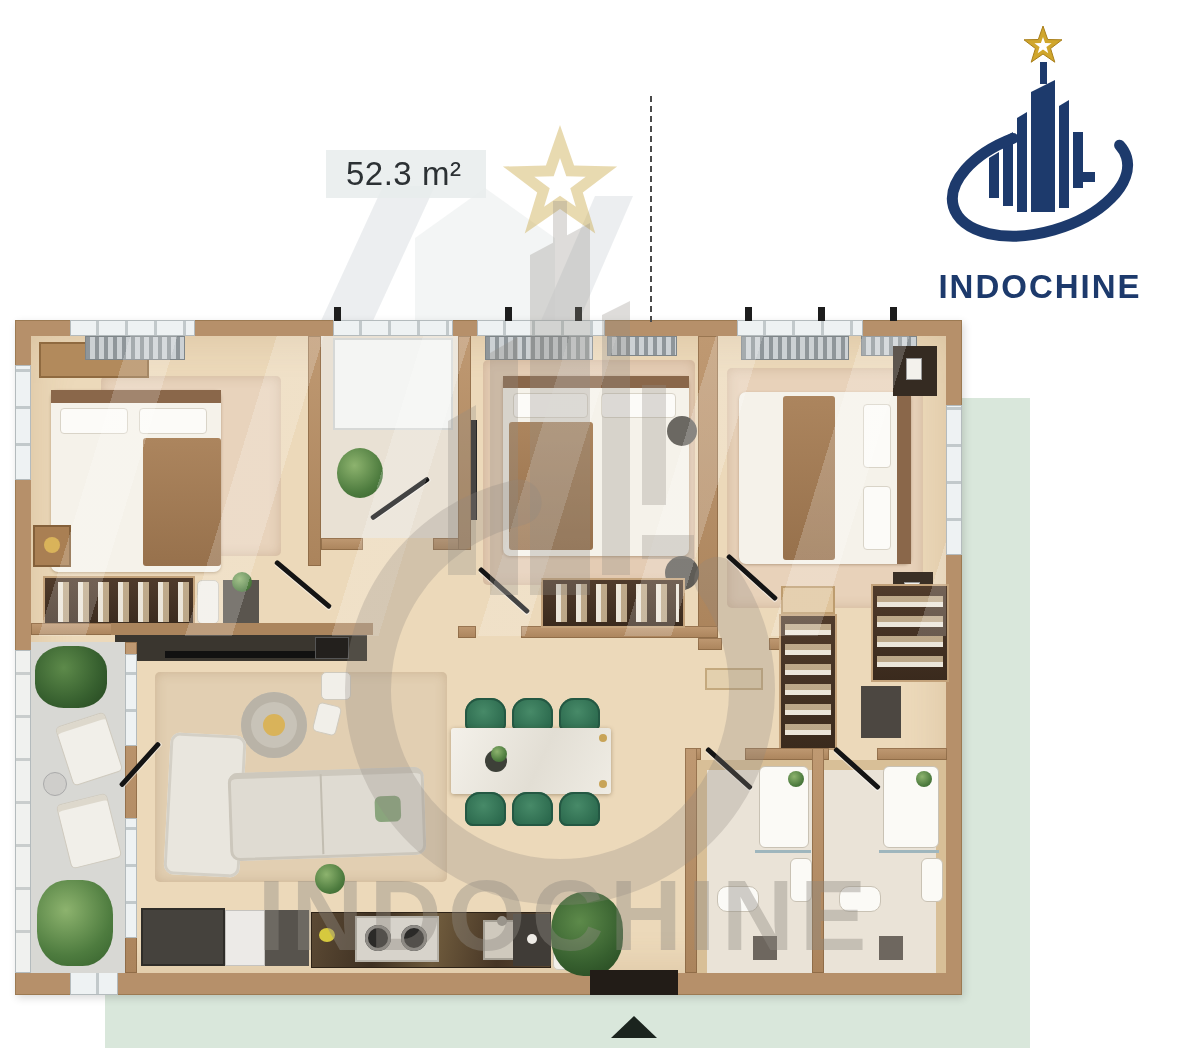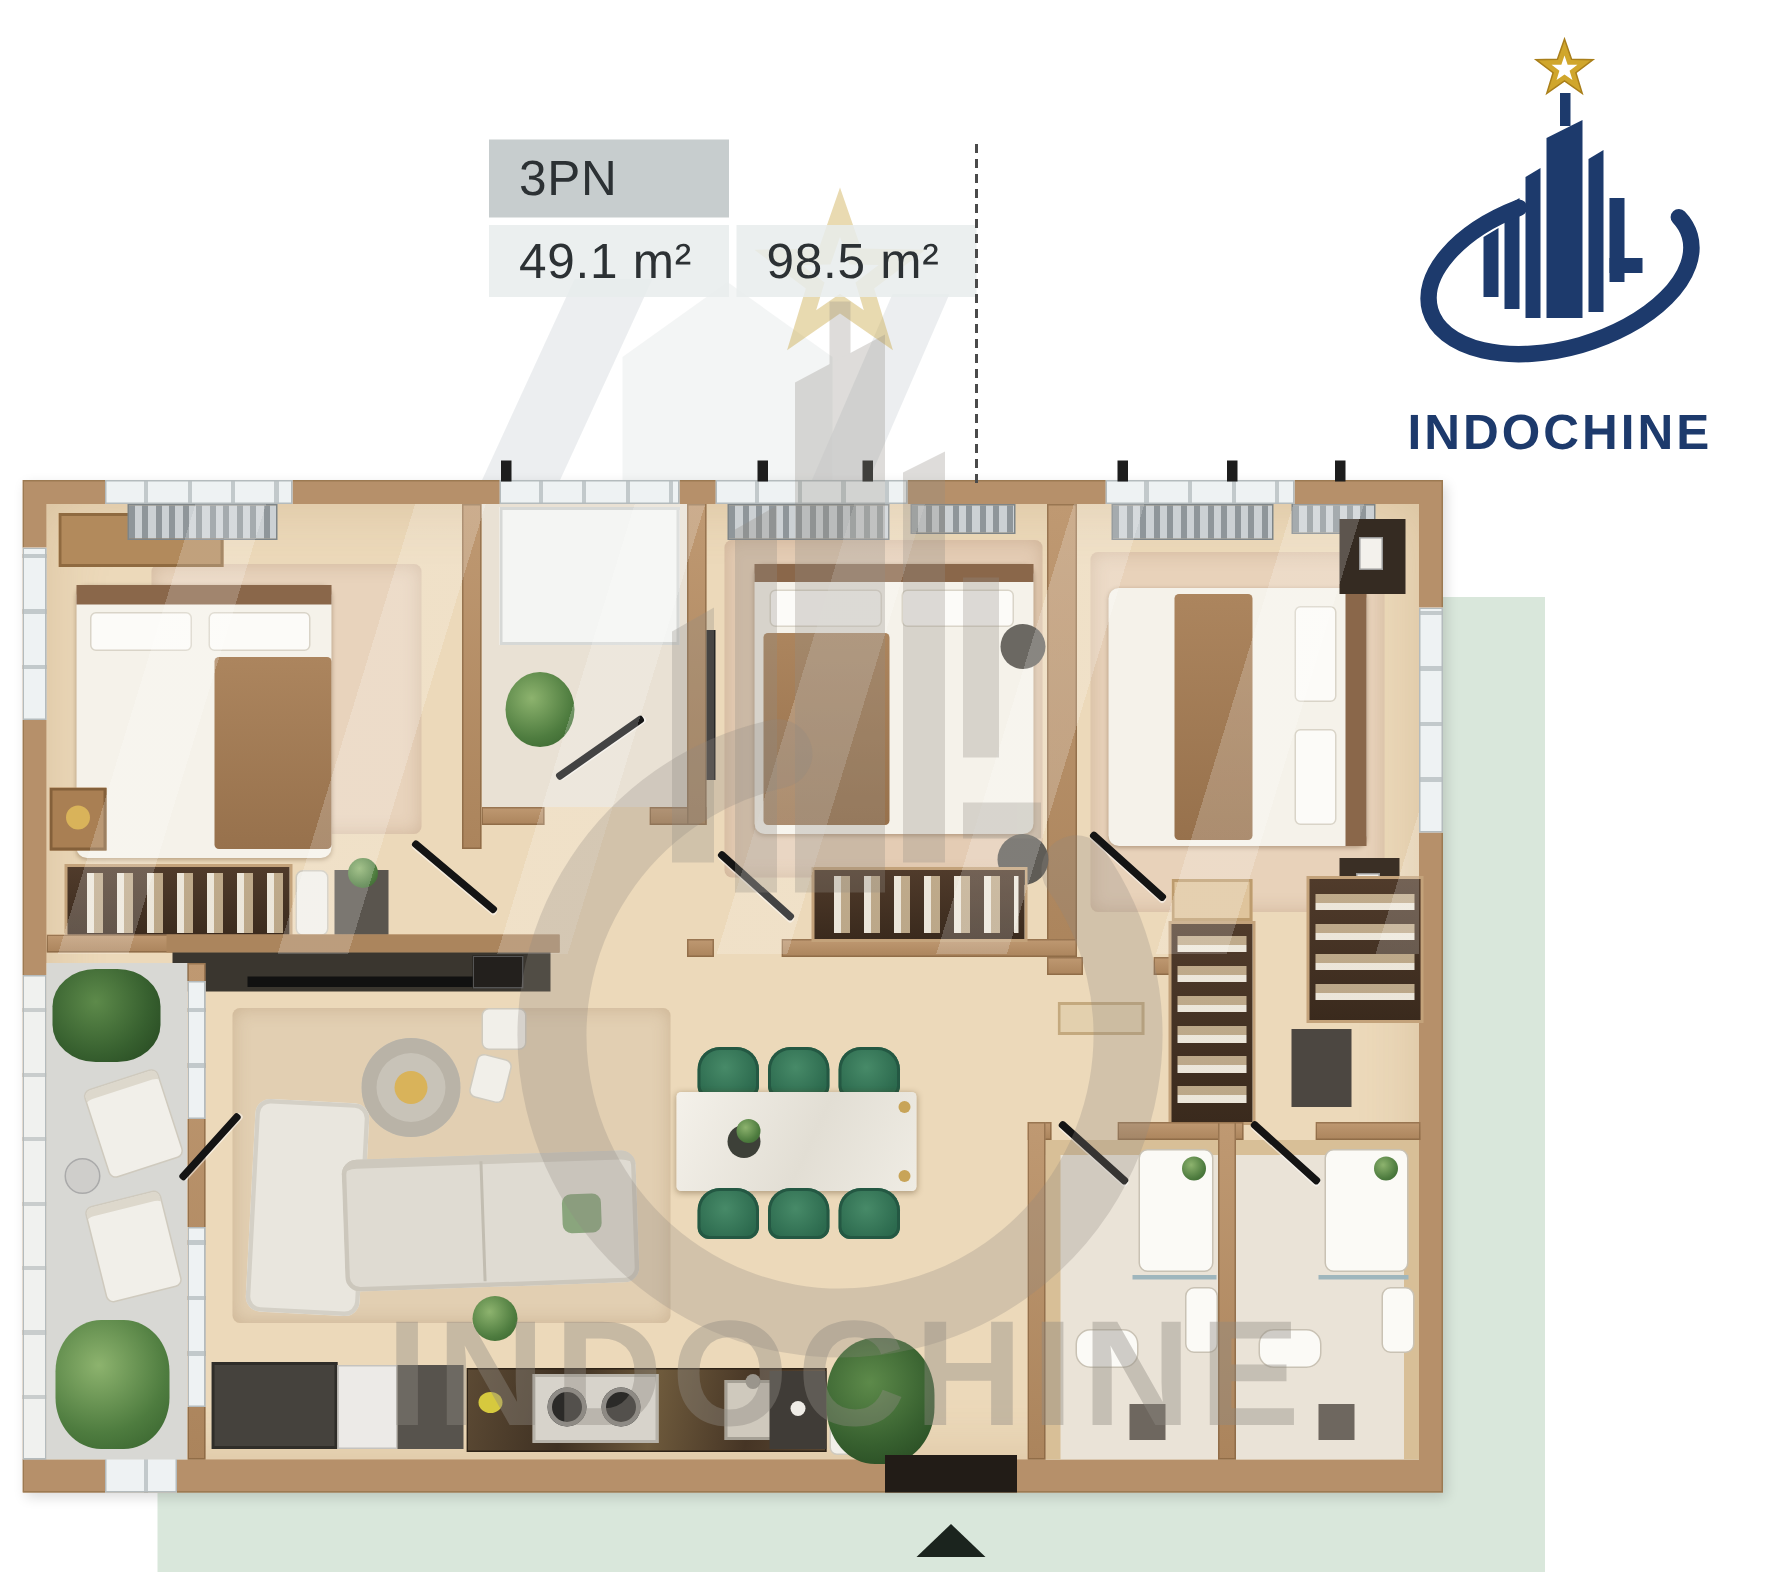--- a/index.html
+++ b/index.html
@@ -269,23 +269,21 @@
     <polygon points="387,210 415,196 415,470 387,470"></polygon>
     <path d="M427,260 h28 v160 h43 v28 h-71 z" fill="none" stroke="#938e86" stroke-width="0"></path>
     <rect x="427" y="280" width="24" height="120"></rect>
     <rect x="427" y="430" width="52" height="24"></rect>
   </g>
   <circle cx="345" cy="585" r="192" fill="none" stroke="#8f8a82" stroke-width="46" opacity="0.28" stroke-dasharray="980 230" stroke-linecap="round" transform="rotate(-35 345 585)"></circle>
   <text x="350" y="845" font-size="100" font-weight="700" letter-spacing="6" text-anchor="middle" fill="#8f8a82" opacity="0.4">INDOCHINE</text>
 </svg>
 
 <div class="abs spec">
-  <div class="cell hd" style="left:0;top:0">3PN</div>
-  <div class="cell vl" style="left:0">49.1 m²</div>
-  <div class="cell vl" style="left:165px">98.5 m²</div>
+  <div class="cell vl" style="left:0">52.3 m²</div>
 </div>
 
 <div class="abs dash"></div>
 
 <div class="abs tri"></div>
 
 <div class="abs logo">
   <svg width="250" height="250" viewBox="0 0 250 250">
     <g transform="translate(128,26)">
       <polygon points="0,-20 4.7,-6.5 19,-6.2 7.6,2.5 11.8,16.2 0,8 -11.8,16.2 -7.6,2.5 -19,-6.2 -4.7,-6.5" fill="#d0a62c" stroke="#a97f1b" stroke-width="1"></polygon>

